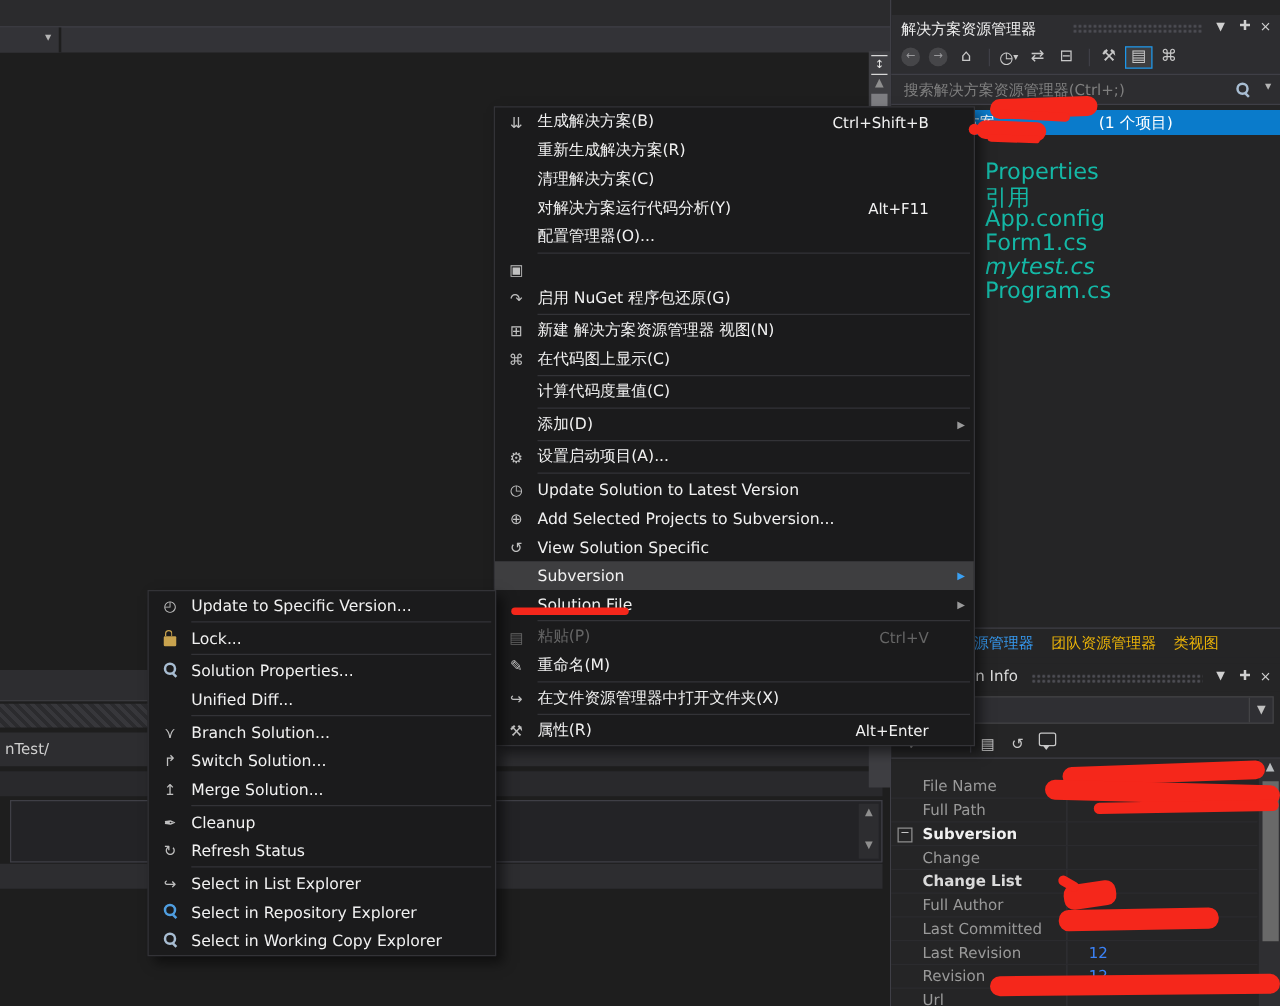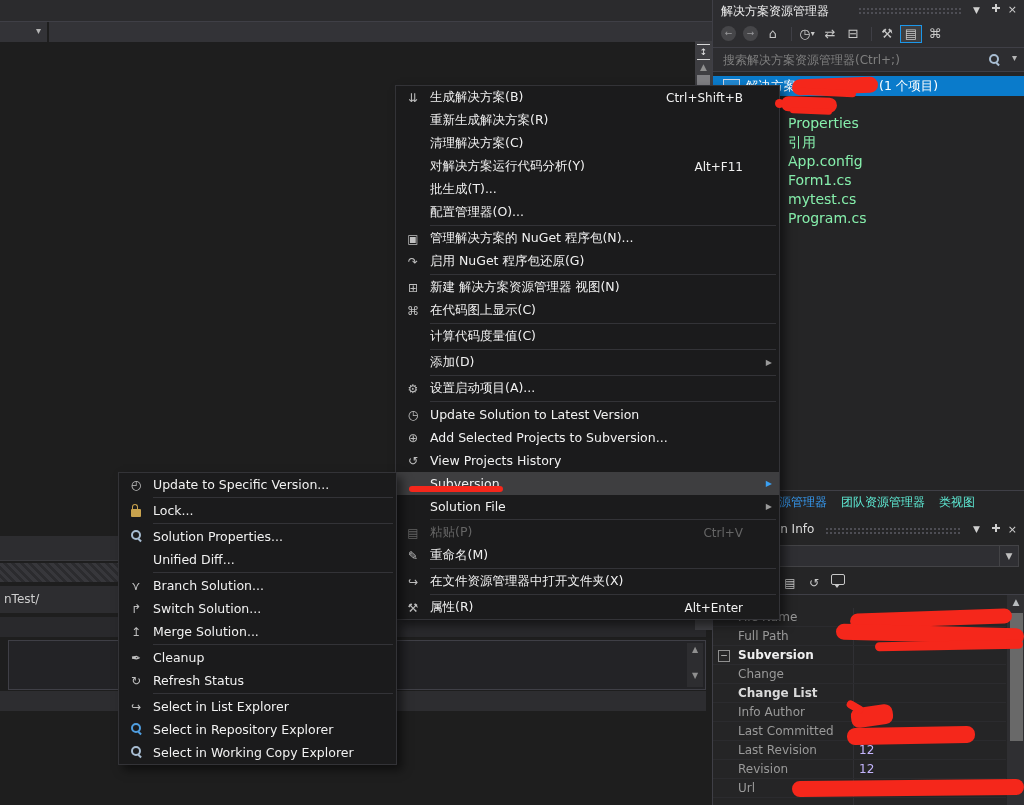--- a/index.html
+++ b/index.html
@@ -27,21 +27,21 @@
 
   
   .ed-scroll{left:695px;top:41px;width:17px;height:589px;background:#3e3e42;}
   .ed-split{position:absolute;left:2px;top:3px;width:13px;height:14px;text-align:center;
       color:#e8e8e8;font-size:9px;line-height:14px;border-top:1px solid #d8d8d8;border-bottom:1px solid #d8d8d8;}
   .ed-up{position:absolute;left:0;top:21px;width:17px;text-align:center;color:#8f8f8f;font-size:9px;}
   .ed-thumb{position:absolute;left:2px;top:34px;width:13px;height:17px;background:#7e7e82;}
 
   
   .panel{left:712px;top:0;width:312px;height:805px;background:#252526;border-left:1px solid #3f3f46;box-sizing:border-box;z-index:5;}
-  .panel > div{position:absolute;}
+  .panel > div{position:absolute;margin-top:12px;}
   .se-title{left:0;top:0;width:100%;height:20px;background:#2d2d30;}
   .title-text{position:absolute;left:8px;top:3px;font-size:12px;color:#ededed;white-space:nowrap;}
   .grip{position:absolute;top:7px;height:8px;background-image:radial-gradient(circle,#4d4d54 1px,transparent 1.3px);background-size:4px 4px;}
   .wc{position:absolute;top:3px;color:#d0d0d0;font-size:11px;line-height:14px;}
   .i-pin{display:inline-block;width:8px;height:11px;position:relative;}
   .i-pin::before{content:"";position:absolute;left:3px;top:0;width:2px;height:8px;background:#cfcfcf;}
   .i-pin::after{content:"";position:absolute;left:0px;top:3px;width:8px;height:2px;background:#cfcfcf;}
   .se-toolbar{left:0;top:20px;width:100%;height:28px;background:#2d2d30;border-bottom:1px solid #3f3f46;
       display:flex;align-items:center;padding-left:6px;box-sizing:border-box;}
   .tbi{width:20px;height:18px;margin-right:3px;color:#c8c8c8;font-size:13px;text-align:center;line-height:18px;flex:0 0 auto;}
@@ -50,37 +50,37 @@
   .tbi .dd{font-size:8px;color:#c8c8c8;vertical-align:2px;}
   .tbsep{width:1px;height:14px;background:#3f3f46;margin:0 5px;flex:0 0 auto;}
   .se-search{left:0;top:48px;width:100%;height:23px;background:#2d2d30;border-bottom:1px solid #3f3f46;}
   .se-search .ph{position:absolute;left:10px;top:4px;font-size:12px;color:#7f7f7f;white-space:nowrap;}
   .se-search .mg{position:absolute;right:24px;top:6px;}
   .se-search .chev{position:absolute;right:7px;top:4px;color:#b5b5b5;font-size:10px;}
   .sel-row{left:0;top:76px;width:312px;height:20px;background:#0a7bcb;color:#ffffff;}
   .sol-icon{position:absolute;left:10px;top:3px;width:15px;height:12px;border:1px solid #cdd5e3;background:rgba(255,255,255,.1);}
   .sel-pre{position:absolute;left:33px;top:2px;font-size:12.5px;}
   .sel-suf{position:absolute;left:166px;top:2px;font-size:12.5px;}
-  .tree-item{left:75px;width:230px;height:19px;font-size:14px;color:#86efac;white-space:nowrap;}
+  .tree-item{left:75px;width:230px;height:19px;font-size:18px;color:#14b8a6;white-space:nowrap;}
   .tabstrip{left:0;top:490px;width:100%;height:24px;border-top:1px solid #3f3f46;background:#252526;
       display:flex;align-items:center;padding-left:6px;box-sizing:border-box;}
-  .tab{font-size:12px;color:#5eead4;margin-right:14px;white-space:nowrap;flex:0 0 auto;}
+  .tab{font-size:12px;color:#eab308;margin-right:14px;white-space:nowrap;flex:0 0 auto;}
   .tab.active{color:#3699ef;}
   .info-title{left:0;top:519px;width:100%;height:22px;background:#252526;}
   .combo{left:6px;top:545px;width:300px;height:22px;background:#2f2f33;border:1px solid #434346;box-sizing:border-box;overflow:hidden;}
   .combo .val{position:absolute;left:8px;top:3px;font-size:12px;color:#e0e0e0;white-space:nowrap;}
   .combo .arr{position:absolute;right:0;top:0;width:18px;height:100%;border-left:1px solid #434346;color:#c0c0c0;font-size:9px;text-align:center;line-height:20px;}
   .info-toolbar{left:0;top:572px;width:100%;height:22px;display:flex;align-items:center;padding-left:10px;box-sizing:border-box;}
   .iti{width:16px;height:16px;margin-right:8px;color:#c8c8c8;font-size:12px;text-align:center;line-height:16px;flex:0 0 auto;}
   .grid{left:0;top:594px;width:100%;height:211px;background:#252526;border-top:1px solid #3f3f46;}
   .prow{position:absolute;left:0;width:293px;height:19px;border-bottom:1px solid #2b2b2e;box-sizing:border-box;}
   .plbl{position:absolute;left:25px;top:2px;font-size:12px;color:#9a9a9a;white-space:nowrap;}
   .plbl.cat{color:#f0f0f0;font-weight:bold;}
   .plbl.bold{color:#dadada;font-weight:bold;}
-  .pval{position:absolute;left:146px;top:2px;font-size:12px;color:#c4b5fd;}
+  .pval{position:absolute;left:158px;top:2px;font-size:12px;color:#3b82f6;}
   .expander{position:absolute;left:5px;top:4px;width:10px;height:10px;border:1px solid #8f8f8f;color:#d0d0d0;
       font-size:9px;line-height:9px;text-align:center;background:#252526;}
   .gcol{position:absolute;left:140px;top:608px;bottom:0;width:1px;background:#303034;}
   .grid-sb{position:absolute;left:294px;top:595px;width:18px;height:210px;background:#2f2f32;}
   .grid-sb .up{position:absolute;left:0;top:2px;width:18px;text-align:center;color:#b8bcbf;font-size:9px;}
   .grid-sb .thumb{position:absolute;left:2.5px;top:18px;width:13px;height:128px;background:#696969;}
 
   
   .menu{position:absolute;background:#1b1b1c;border:1px solid #333337;box-shadow:5px 5px 9px rgba(0,0,0,.5);box-sizing:border-box;}
   #main-menu{left:395px;top:85px;width:385px;z-index:50;}
@@ -170,21 +170,21 @@
     <div class="sel-row">
       <span class="sol-icon"></span>
       <span class="sel-pre">解决方案</span>
       <span class="sel-suf">(1 个项目)</span>
     </div>
     <div id="tree" style="left:0;top:0;width:100%;height:0;">
         <div class="abs tree-item" style="top: 115px;">Properties</div>
         <div class="abs tree-item" style="top: 134px;">引用</div>
         <div class="abs tree-item" style="top: 153px;">App.config</div>
         <div class="abs tree-item" style="top: 172px;">Form1.cs</div>
-        <div class="abs tree-item" style="top: 191px;">mytest.cs</div>
+        <div class="abs tree-item" style="top: 191px; font-style: italic;">mytest.cs</div>
         <div class="abs tree-item" style="top: 210px;">Program.cs</div>
       </div>
     <div class="tabstrip" id="tabstrip">
         <span class="tab active">解决方案资源管理器</span>
         <span class="tab">团队资源管理器</span>
         <span class="tab">类视图</span>
       </div>
     <div class="info-title">
       <span class="title-text" style="color:#dcdcdc;">Subversion Info</span>
       <span class="grip" style="left:112px;right:62px;top:8px;"></span>
@@ -226,21 +226,21 @@
       </div>
       <div class="prow" style="top: 665px;">
         <span class="plbl">Change</span>
         <span class="pval"></span>
       </div>
       <div class="prow" style="top: 684px;">
         <span class="plbl bold">Change List</span>
         <span class="pval"></span>
       </div>
       <div class="prow" style="top: 703px;">
-        <span class="plbl">Info Author</span>
+        <span class="plbl">Full Author</span>
         <span class="pval"></span>
       </div>
       <div class="prow" style="top: 722px;">
         <span class="plbl">Last Committed</span>
         <span class="pval"></span>
       </div>
       <div class="prow" style="top: 741px;">
         <span class="plbl">Last Revision</span>
         <span class="pval">12</span>
       </div>
@@ -268,30 +268,25 @@
         <span class="mico"></span>
         <span class="mlbl">清理解决方案(C)</span>
       </div>
       <div class="mi">
         <span class="mico"></span>
         <span class="mlbl">对解决方案运行代码分析(Y)</span>
         <span class="msc">Alt+F11</span>
       </div>
       <div class="mi">
         <span class="mico"></span>
-        <span class="mlbl">批生成(T)...</span>
-      </div>
-      <div class="mi">
-        <span class="mico"></span>
         <span class="mlbl">配置管理器(O)...</span>
       </div>
       <div class="msep"></div>
       <div class="mi">
         <span class="mico">▣</span>
-        <span class="mlbl">管理解决方案的 NuGet 程序包(N)...</span>
       </div>
       <div class="mi">
         <span class="mico">↷</span>
         <span class="mlbl">启用 NuGet 程序包还原(G)</span>
       </div>
       <div class="msep"></div>
       <div class="mi">
         <span class="mico">⊞</span>
         <span class="mlbl">新建 解决方案资源管理器 视图(N)</span>
       </div>
@@ -319,21 +314,21 @@
       <div class="mi">
         <span class="mico">◷</span>
         <span class="mlbl">Update Solution to Latest Version</span>
       </div>
       <div class="mi">
         <span class="mico">⊕</span>
         <span class="mlbl">Add Selected Projects to Subversion...</span>
       </div>
       <div class="mi">
         <span class="mico">↺</span>
-        <span class="mlbl">View Projects History</span>
+        <span class="mlbl">View Solution Specific</span>
       </div>
       <div class="mi hl">
         <span class="mico"></span>
         <span class="mlbl">Subversion</span>
         <span class="marw">▶</span>
       </div>
       <div class="mi">
         <span class="mico"></span>
         <span class="mlbl">Solution File</span>
         <span class="marw">▶</span>

